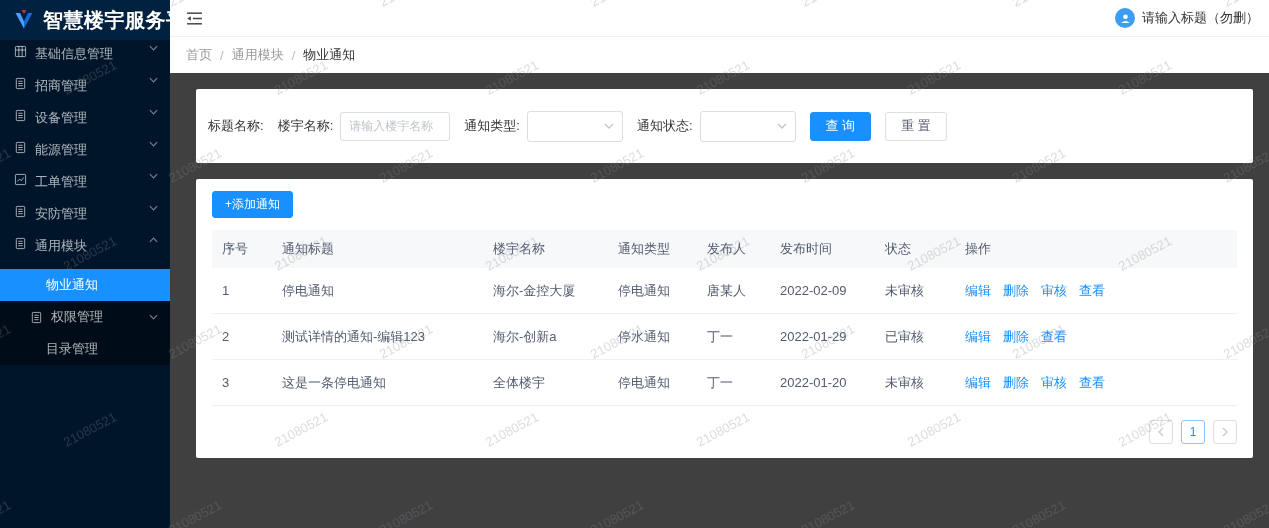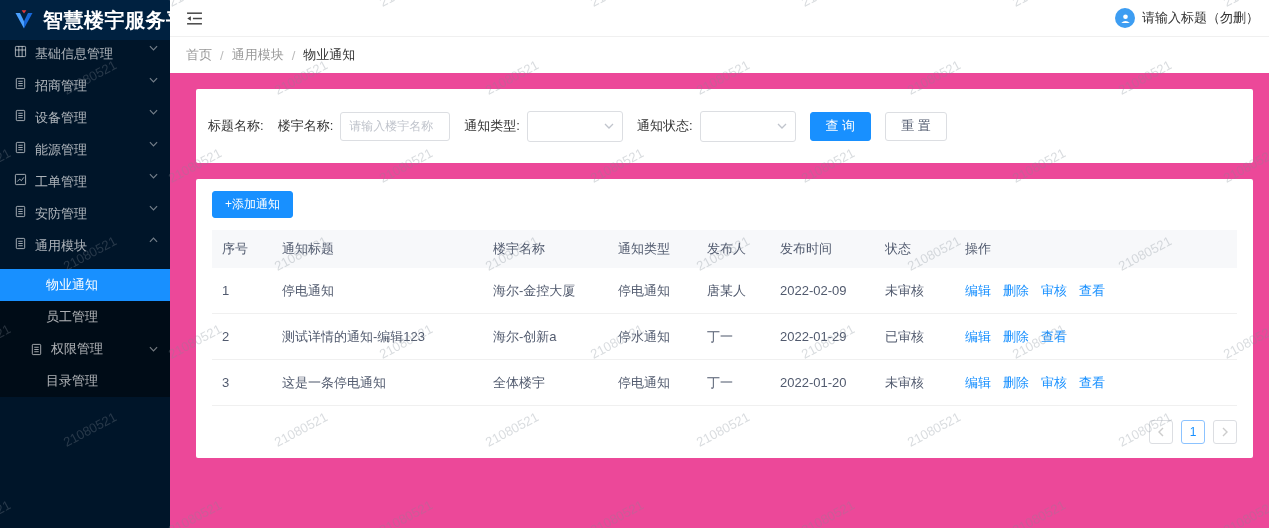--- a/index.html
+++ b/index.html
@@ -28,21 +28,21 @@
   .main{flex:1;display:flex;flex-direction:column;min-width:0;}
   .topbar{height:36px;background:#fff;border-bottom:1px solid #f0f0f0;display:flex;align-items:center;justify-content:space-between;padding:0 10px 0 16px;}
   .fold-btn{cursor:pointer;color:#444;display:inline-flex;}
   .user{display:flex;align-items:center;gap:7px;color:#333;font-size:13px;}
   .avatar{width:20px;height:20px;border-radius:50%;background:#3d9df2;display:inline-flex;align-items:center;justify-content:center;}
   .breadcrumb{height:36px;background:#fff;display:flex;align-items:center;padding-left:16px;font-size:13px;color:#999;gap:8px;}
   .breadcrumb .crumb{color:#999;cursor:pointer;}
   .breadcrumb .crumb.current{color:#333;cursor:default;}
   .breadcrumb .sep{color:#bbb;}
 
-  .content{flex:1;padding:16px 16px 0 26px;background:#ec4899;}
+  .content{flex:1;padding:16px 16px 0 26px;background:#404040;}
   .card{background:#fff;border-radius:2px;}
 
   
   .filter-card{height:74px;display:flex;align-items:center;padding:0 12px;gap:14px;margin-bottom:16px;}
   .fgroup{display:flex;align-items:center;gap:7px;}
   .flabel{color:#333;font-size:13px;white-space:nowrap;}
   .finput{width:92px;height:27px;border:1px solid #dcdee2;border-radius:3px;padding:0 8px;font-size:12px;color:#515a6e;outline:none;font-family:inherit;}
   .finput::placeholder{color:#c0c4cc;}
   .fselect{width:86px;height:29px;border:1px solid #dcdee2;border-radius:3px;display:flex;align-items:center;justify-content:flex-end;padding-right:8px;color:#c0c4cc;background:#fff;cursor:pointer;}
   .btn{height:29px;padding:0 15px;border:1px solid #dcdee2;border-radius:3px;background:#fff;font-size:13px;color:#515a6e;cursor:pointer;white-space:pre;font-family:inherit;}
@@ -190,23 +190,20 @@
           <span>通用模块</span>
           <span class="icon chev">
             <svg viewBox="0 0 10 6" width="9" height="6">
               <polyline points="1,5 5,1 9,5" fill="none" stroke="currentColor" stroke-width="1.3"></polyline>
             </svg>
           </span>
         </div>
         <div class="submenu">
           <div class="submenu-item active">
             <span>物业通知</span>
-          </div>
-          <div class="submenu-item">
-            <span>员工管理</span>
           </div>
           <div class="submenu-item has-icon">
             <span class="icon ">
               <svg viewBox="0 0 14 14" width="13" height="13" fill="none" stroke="currentColor">
                 <rect x="2.5" y="1.5" width="9" height="11" rx="1"></rect>
                 <line x1="4.6" y1="4.6" x2="9.4" y2="4.6"></line>
                 <line x1="4.6" y1="7" x2="9.4" y2="7"></line>
                 <line x1="4.6" y1="9.4" x2="9.4" y2="9.4"></line>
               </svg>
             </span>

